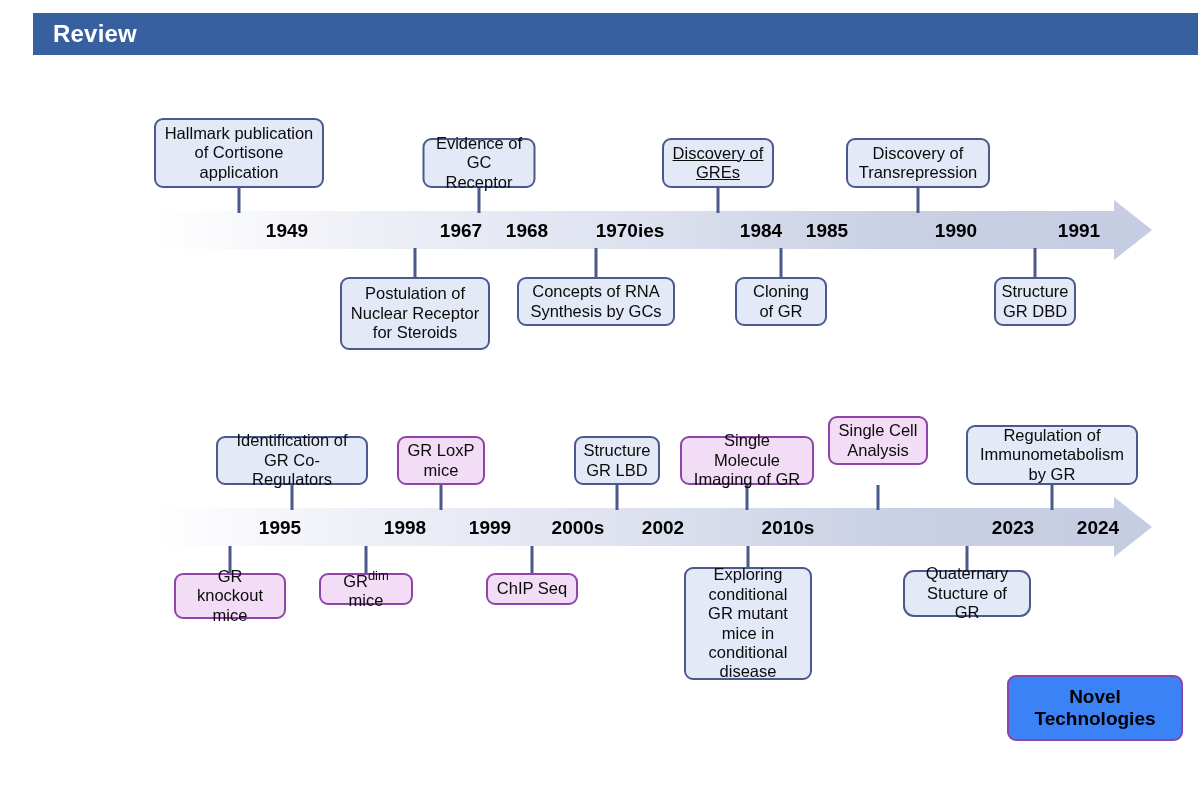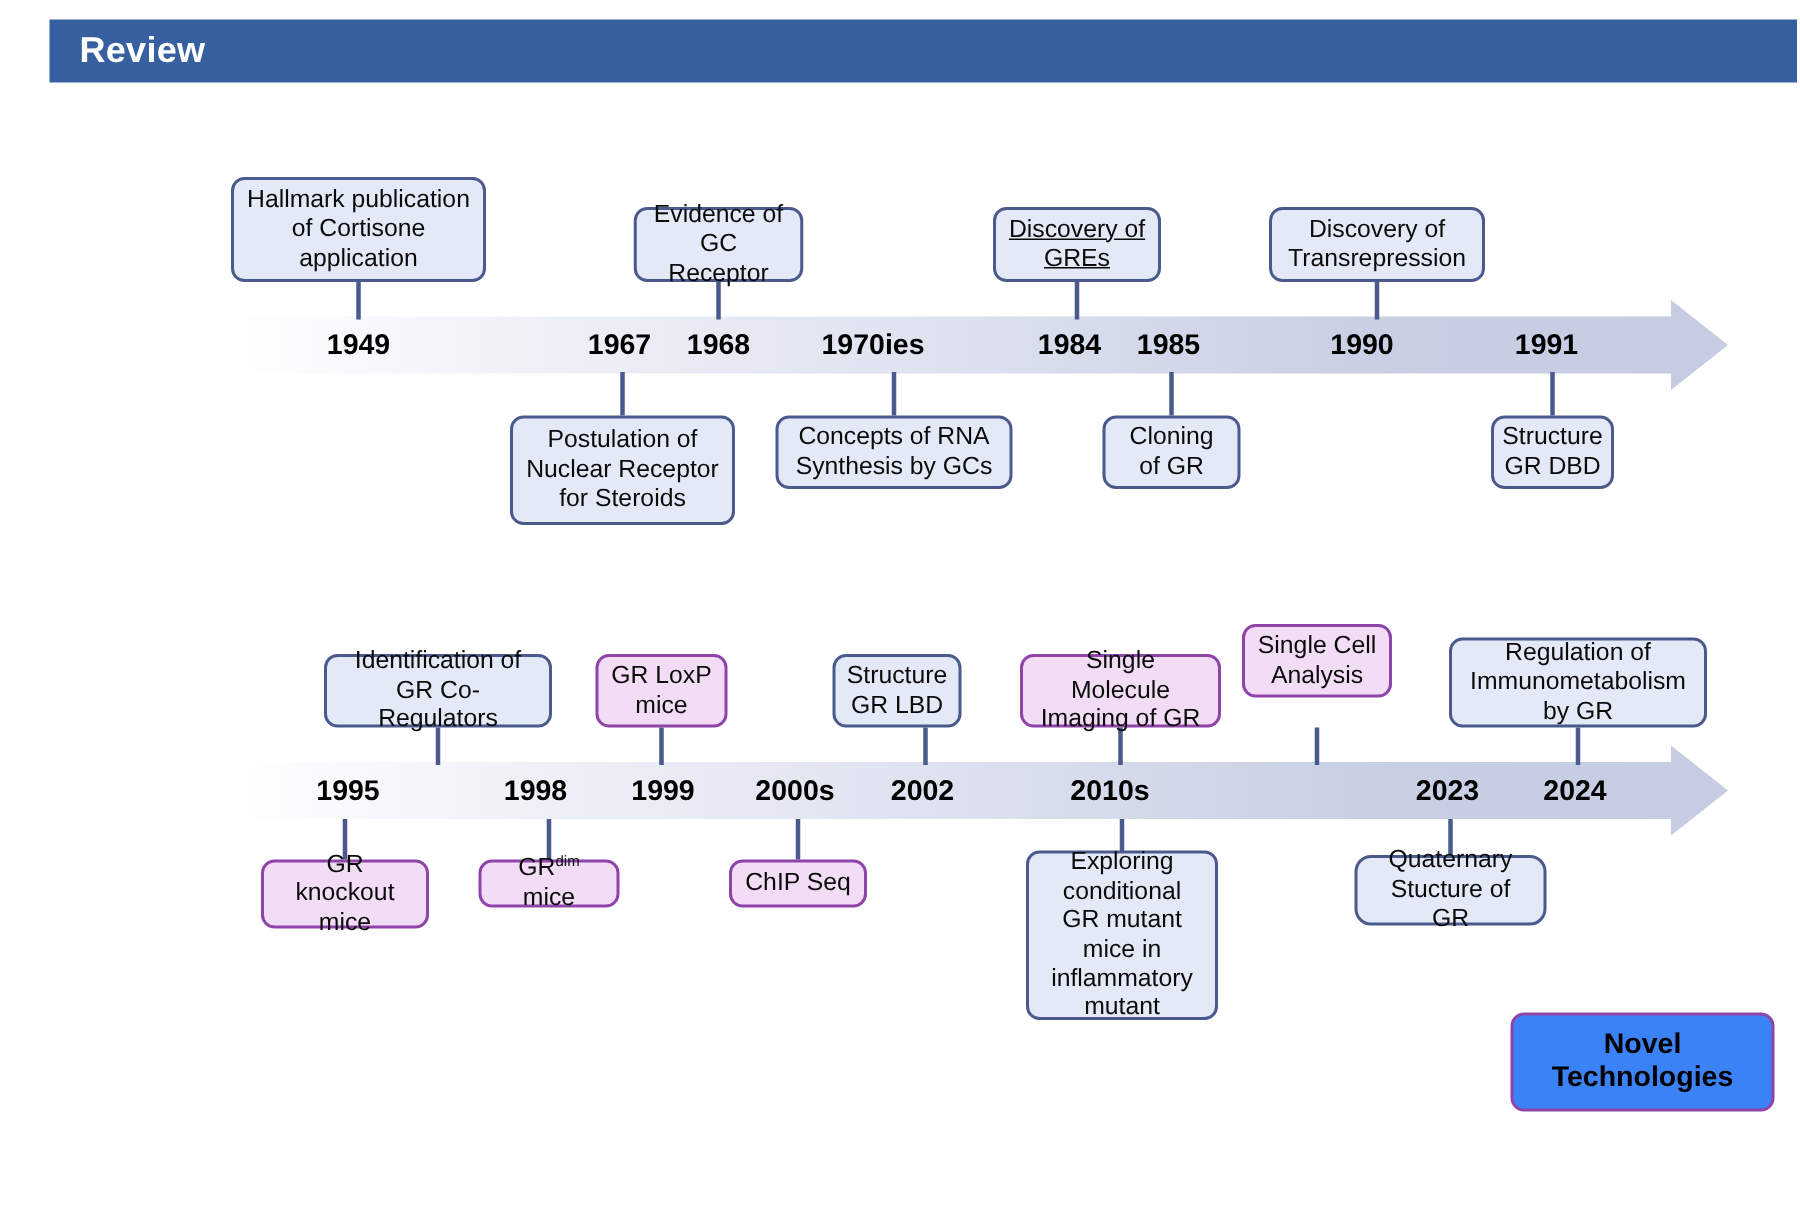--- a/index.html
+++ b/index.html
@@ -45,20 +45,21 @@
   }
 
   .year{
     position:absolute;
     font-size:19px;
     font-weight:bold;
     color:#000000;
     transform:translateX(-50%);
     white-space:nowrap;
     text-align:center;
+    margin-left:48px;
   }
 
   
   .stem{
     position:absolute;
     width:3px;
     background:#4a5a8c;
     transform:translateX(-50%);
   }
 
@@ -78,21 +79,21 @@
     transform:translateX(-50%);
   }
   .node.sci{
     background:#e4e9f7;
     border:2px solid #4a5a8c;
   }
   .node.tech{
     background:#f3dcf6;
     border:2px solid #8e44a8;
   }
-  .node sup{ font-size:10px; vertical-align:super; }
+  .node sup{ font-size:13px; vertical-align:super; }
 
   
   #legend{ position:absolute; left:1007px; top:670px; width:176px; }
   .legend-item{
     box-sizing:border-box;
     width:176px;
     border-radius:9px;
     text-align:center;
     font-size:19px;
     font-weight:bold;
@@ -171,29 +172,29 @@
   <div class="stem" style="left:1052px;top:485px;height:25px;"></div>
 
   <div class="stem" style="left:230px;top:546px;height:27px;"></div>
   <div class="stem" style="left:366px;top:546px;height:27px;"></div>
   <div class="stem" style="left:532px;top:546px;height:27px;"></div>
   <div class="stem" style="left:748px;top:546px;height:27px;"></div>
   <div class="stem" style="left:967px;top:546px;height:27px;"></div>
 
   <div class="node sci" style="left:292px;top:436px;width:152px;height:49px;">Identification of GR Co-Regulators</div>
   <div class="node tech" style="left:441px;top:436px;width:88px;height:49px;">GR LoxP mice</div>
-  <div class="node sci" style="left:598px;top:436px;width:86px;height:49px;">Structure GR LBD</div>
+  <div class="node sci" style="left:617px;top:436px;width:86px;height:49px;">Structure GR LBD</div>
   <div class="node tech" style="left:747px;top:436px;width:134px;height:49px;">Single Molecule Imaging of GR</div>
   <div class="node tech" style="left:878px;top:416px;width:100px;height:49px;">Single Cell Analysis</div>
   <div class="node sci" style="left:1052px;top:425px;width:172px;height:60px;">Regulation of Immunometabolism by GR</div>
 
   <div class="node tech" style="left:230px;top:573px;width:112px;height:46px;">GR knockout mice</div>
   <div class="node tech" style="left:366px;top:573px;width:94px;height:32px;">
     <span><span>GR</span><sup>dim</sup><span> mice</span></span>
   </div>
   <div class="node tech" style="left:532px;top:573px;width:92px;height:32px;">ChIP Seq</div>
-  <div class="node sci" style="left:748px;top:567px;width:128px;height:113px;">Exploring conditional GR mutant mice in inflammatory mutant</div>
+  <div class="node sci" style="left:748px;top:567px;width:128px;height:113px;">Exploring conditional GR mutant mice in conditional disease</div>
   <div class="node sci" style="left:967px;top:570px;width:128px;height:47px;border-radius:11px;">Quaternary Stucture of GR</div>
 </div>
 
 <div id="legend">
   <div class="legend-item tech">Novel Technologies</div>
 </div>
 
 </body></html>

